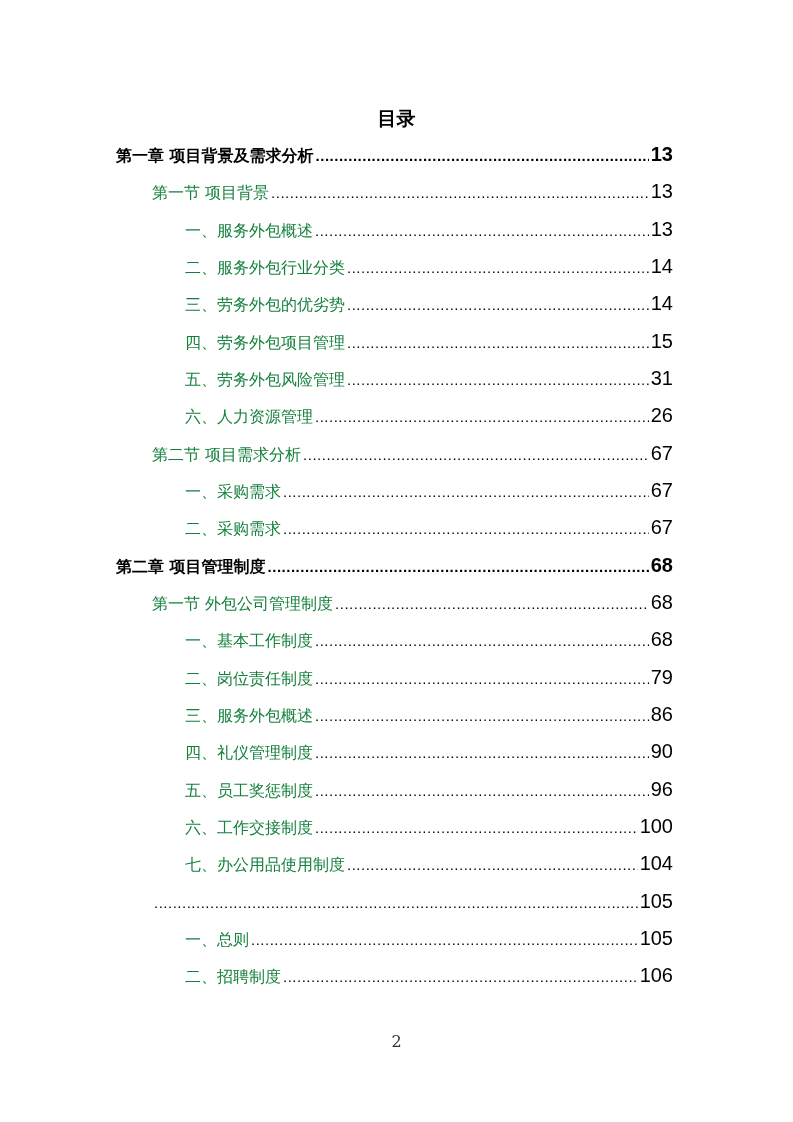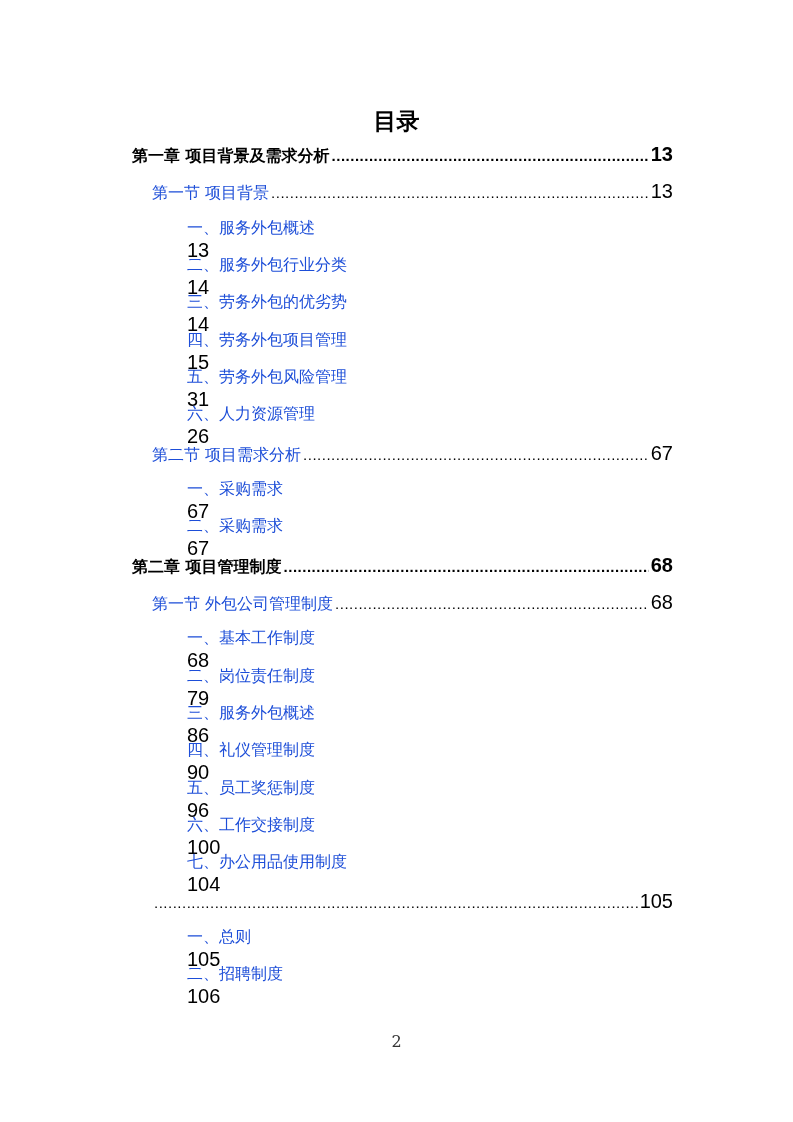--- a/index.html
+++ b/index.html
@@ -1,32 +1,32 @@
 <!DOCTYPE html>
 <html><head>
 <meta charset="utf-8">
 <style>
   html, body { margin: 0; padding: 0; background: #ffffff; }
   body { width: 793px; height: 1122px; position: relative; overflow: hidden;
          font-family: "DejaVu Serif", "Liberation Serif", serif; color: #000; }
   .title { position: absolute; top: 106px; left: 0; width: 793px; text-align: center;
-           font-family: Liberation Serif, serif; font-weight: bold; font-size: 23px; }
+           font-family: Liberation Serif, serif; font-weight: bold; font-size: 19px; }
   .toc { position: absolute; top: 143px; left: 0; width: 793px; }
   .row { position: absolute; height: 28px; display: flex; align-items: baseline; right: 120px; }
   .row .label { white-space: nowrap; font-size: 16px; }
   .row .dots { flex: 1; overflow: hidden; white-space: nowrap; margin: 0 2px; font-size: 15px;
                font-family: "Liberation Sans", sans-serif; letter-spacing: 0.5px; }
   .row .dots::after { content: "................................................................................................................................................................................................................"; }
   .row .page { white-space: nowrap; font-family: "Liberation Sans", sans-serif; font-size: 20px; }
   .row.chapter .label { font-family: "DejaVu Sans", "Liberation Sans", sans-serif; font-weight: bold; font-size: 16px; }
   .row.chapter .dots, .row.chapter .page { font-weight: bold; }
-  .row.chapter { left: 132px; }
+  .row.chapter { left: 116px; }
   .row.section { left: 152px; }
-  .row.item { left: 185px; flex-direction: column; }
-  .row.section .label, .row.item .label { color: #1d4ed8; }
+  .row.item { left: 185px; }
+  .row.section .label, .row.item .label { color: #15803d; }
   .page-number { position: absolute; top: 1032px; left: 0; width: 793px; text-align: center;
                  font-family: "DejaVu Serif", "Liberation Serif", serif; font-size: 16px; color: #333; }
 </style>
 </head>
 <body>
 
 <div class="title">目录</div>
 
 <div class="toc">
   <div class="row chapter" style="top:0px">

